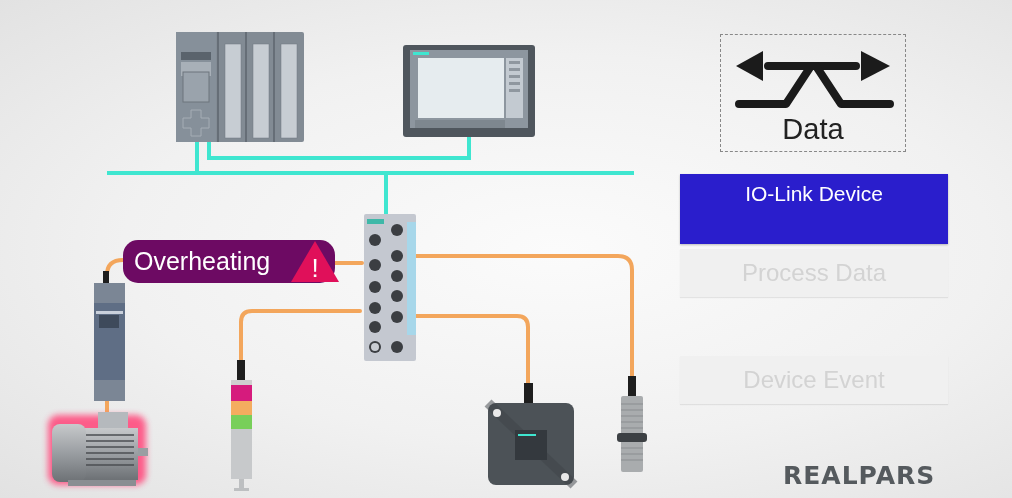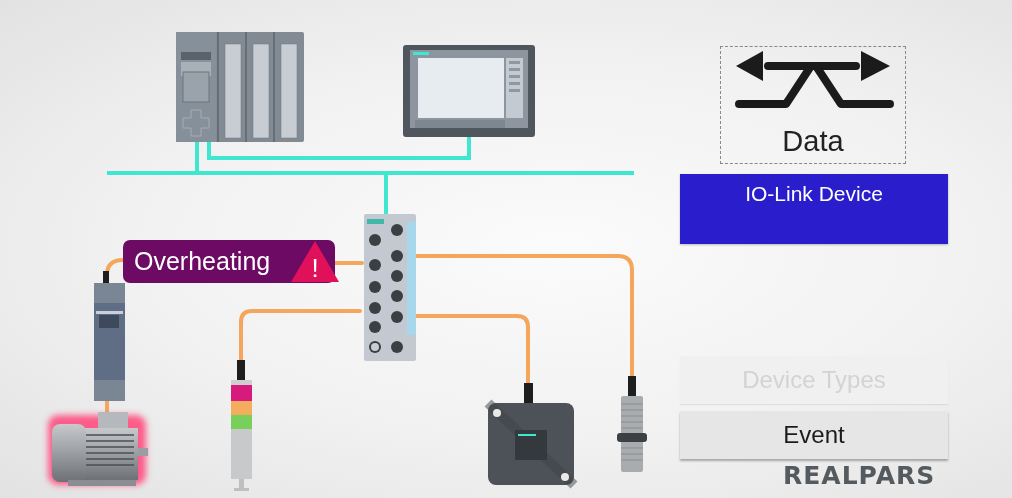--- a/index.html
+++ b/index.html
@@ -2,32 +2,32 @@
 <html><head>
 <meta charset="utf-8">
 <style>
   html,body{margin:0;padding:0;}
   body{width:1012px;height:498px;overflow:hidden;position:relative;
     background:radial-gradient(ellipse at 55% 50%, #fbfbfb 0%, #f1f1f1 55%, #e2e2e2 100%);
     font-family:"Liberation Sans", sans-serif;}
   #stage{position:absolute;left:0;top:0;width:1012px;height:498px;}
   .abs{position:absolute;}
   
-  .data-box{left:720px;top:46px;width:186px;height:118px;border:1.5px dashed #888;box-sizing:border-box;}
+  .data-box{left:720px;top:34px;width:186px;height:118px;border:1.5px dashed #888;box-sizing:border-box;}
   .data-box-label{position:absolute;left:0;right:0;top:78px;text-align:center;font-size:29px;color:#222;}
   
   .panel-title{left:680px;top:174px;width:268px;height:70px;background:#2a1ecc;color:#fff;
     font-size:21px;text-align:center;line-height:29px;padding-top:5px;box-sizing:border-box;
     box-shadow:0 1px 2px rgba(0,0,0,.25);}
   .panel-item{left:680px;width:268px;height:48px;background:#f0f0f0;color:#d3d3d3;font-size:24px;
     text-align:center;line-height:48px;box-shadow:0 1px 1px rgba(0,0,0,.08);}
   .panel-item.active{background:#e6e6e6;color:#1b1b1b;box-shadow:0 2px 2px rgba(0,0,0,.3);}
   .logo{left:783px;top:461px;font-size:25px;font-weight:bold;color:#555a5e;letter-spacing:1px;font-family:"DejaVu Sans",sans-serif;text-align:right;}
   
-  .alert{left:123px;top:240px;width:212px;height:43px;background:#6d0a63;border-radius:7px;color:#fff;font-size:25px;line-height:43px;padding-left:11px;box-sizing:border-box;}
+  .alert{left:123px;top:240px;width:212px;height:43px;background:#6d0a63;border-radius:15px;color:#fff;font-size:25px;line-height:43px;padding-left:11px;box-sizing:border-box;}
 </style>
 </head>
 <body>
 
 <div id="stage">
 
 <svg class="abs" style="left:0;top:0" width="1012" height="498">
   <defs>
     <linearGradient id="grayMod" x1="0" x2="0" y1="0" y2="1">
       <stop offset="0" stop-color="#8a939c"></stop>
@@ -192,18 +192,18 @@
   <span>Overheating</span>
 </div>
 <svg class="abs" style="left:290px;top:240px" width="50" height="43">
   <polygon points="25,1 49,42 1,42" fill="#e0105a"></polygon>
   <text x="25" y="37" text-anchor="middle" fill="#fff" font-size="26" font-family="Liberation Sans, sans-serif">!</text>
 </svg>
 
 <div class="abs panel-title">
   <div>IO-Link Device</div>
 </div>
-<div class="abs panel-item" style="top:356px">Device Types</div>
-<div class="abs panel-item active" style="top:411px">Event</div>
+<div class="abs panel-item" style="top:249px">Process Data</div>
+<div class="abs panel-item" style="top:356px">Device Event</div>
 
 <div class="abs logo">REALPARS</div>
 
 </div>
 
 </body></html>

